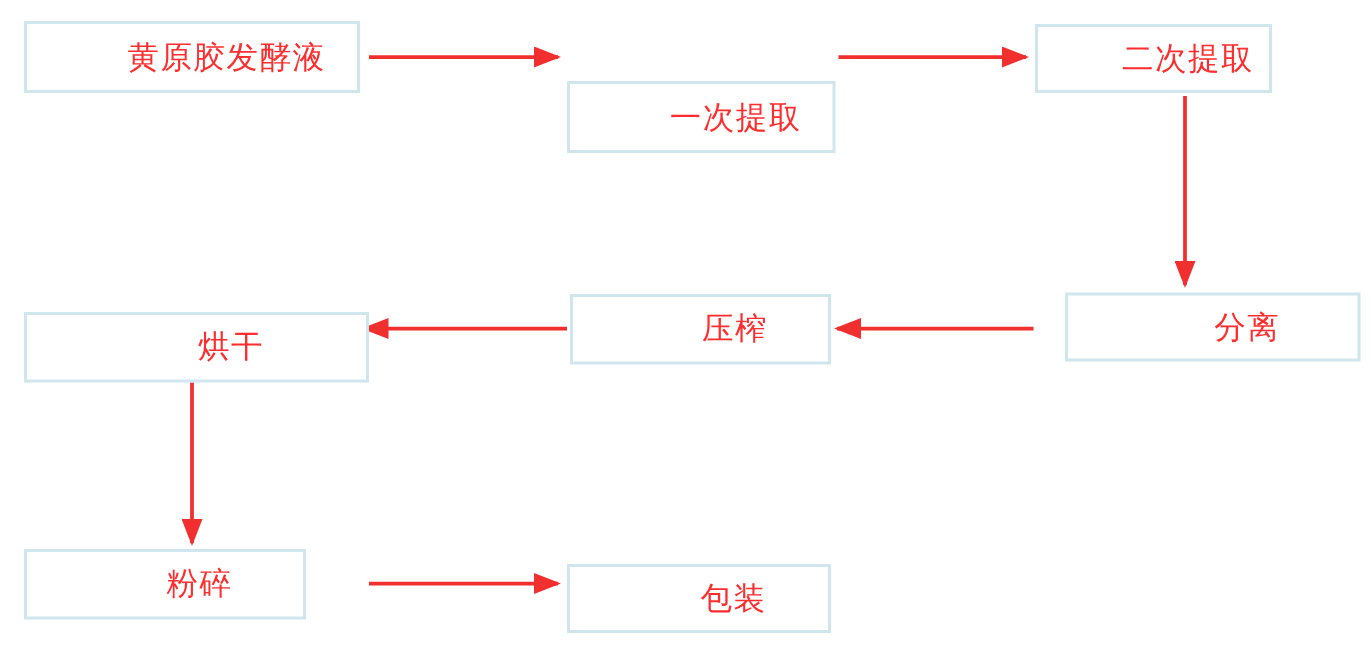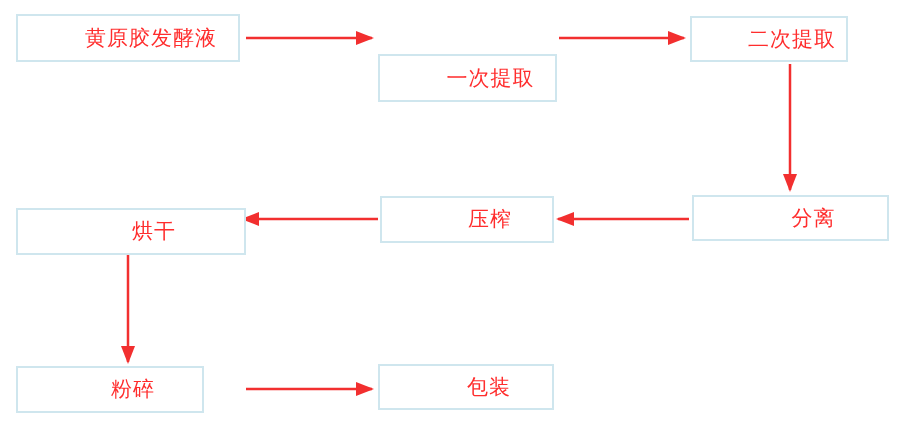--- a/index.html
+++ b/index.html
@@ -75,24 +75,24 @@
   <div class="node" style="left:690px;top:16px;width:158px;height:46px;">
     <span>二次提取</span>
   </div>
 
   <div class="node" style="left:16px;top:208px;width:230px;height:47px;">
     <span>烘干</span>
   </div>
   <div class="node" style="left:380px;top:196px;width:174px;height:47px;">
     <span>压榨</span>
   </div>
-  <div class="node" style="left:692px;top:195px;width:197px;height:46px;">
+  <div class="node" style="left:710px;top:195px;width:197px;height:46px;">
     <span>分离</span>
   </div>
 
   <div class="node" style="left:16px;top:366px;width:188px;height:47px;">
     <span>粉碎</span>
   </div>
-  <div class="node" style="left:378px;top:364px;width:176px;height:46px;">
+  <div class="node" style="left:378px;top:376px;width:176px;height:46px;">
     <span>包装</span>
   </div>
 
 </div>
 
 </body></html>

